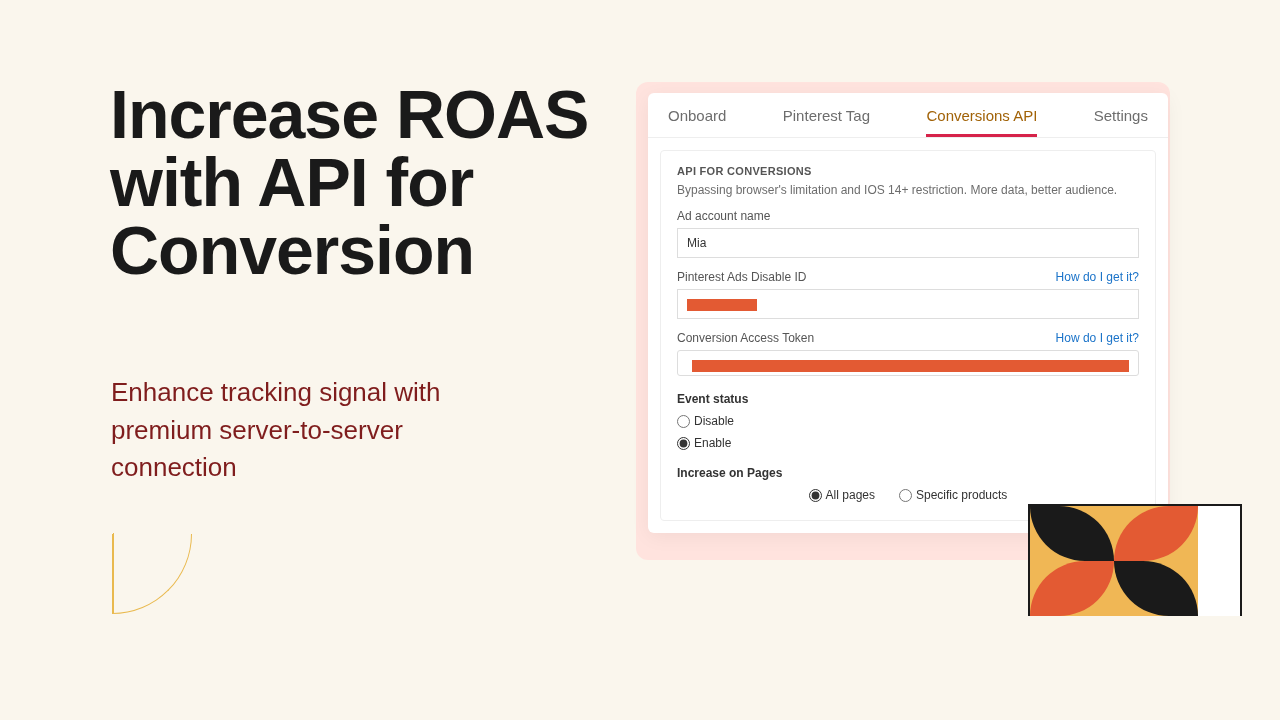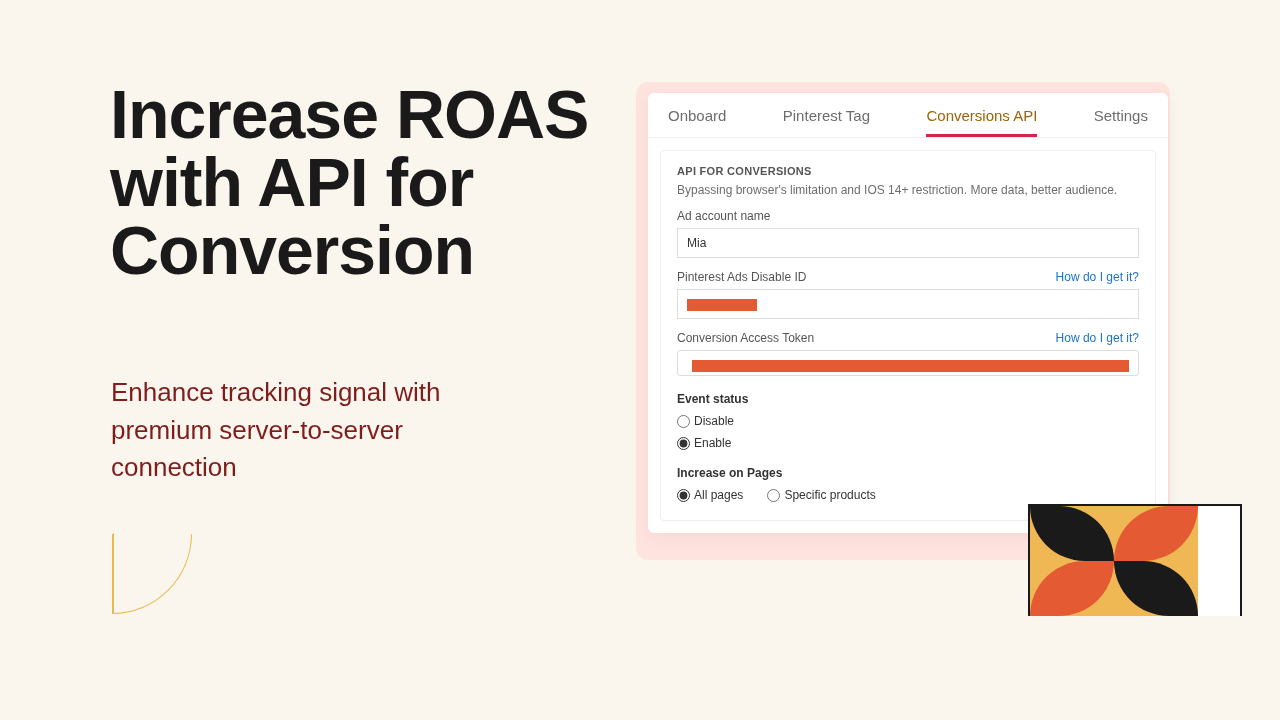--- a/index.html
+++ b/index.html
@@ -168,20 +168,21 @@
     align-items: center;
     gap: 4px;
   }
   .radio-inline {
     margin-top: 8px;
     font-size: 12px;
     color: #333;
     display: flex;
     align-items: center;
     gap: 24px;
+    justify-content: center;
   }
   .radio-inline label, .radio-row label {
     display: flex;
     align-items: center;
     gap: 4px;
   }
   input[type=radio] {
     accent-color: #333;
   }
   

